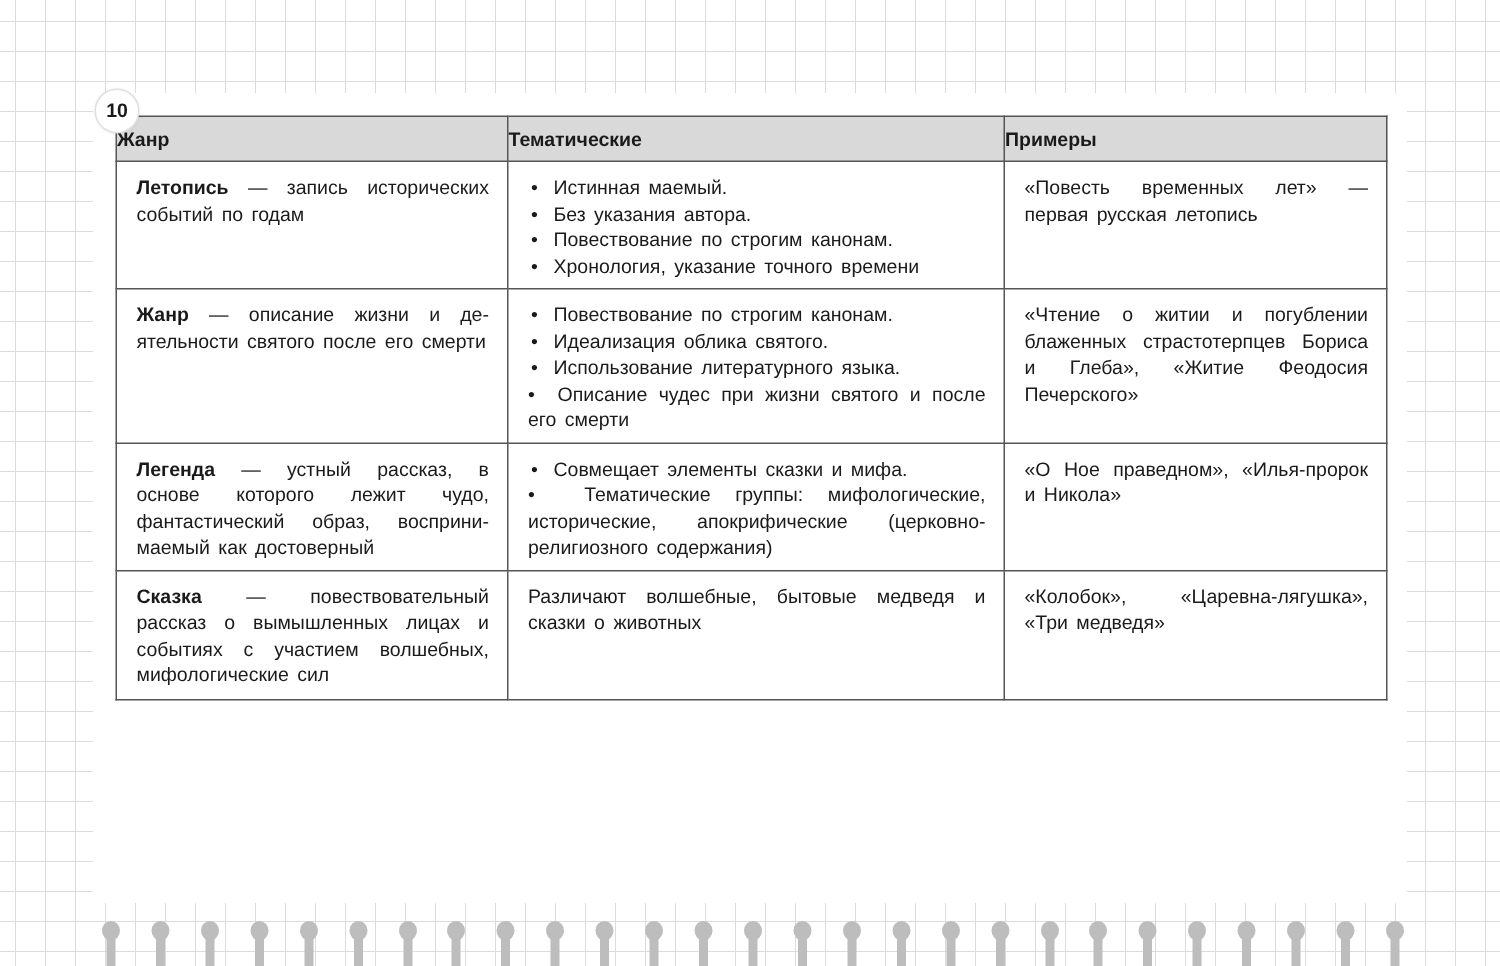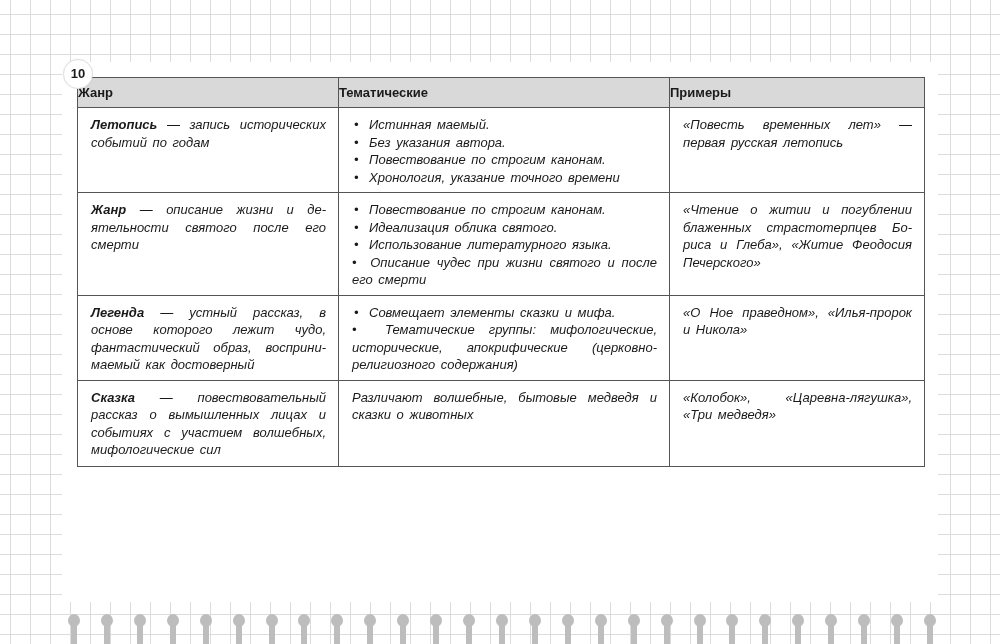--- a/index.html
+++ b/index.html
@@ -33,21 +33,21 @@
   table.genres th, table.genres td {
     border: 1.5px solid #555;
     vertical-align: top;
     font-size: 13px; line-height: 17.5px;
   }
   table.genres th {
     background: #d9d9d9; font-weight: bold; height: 29px; padding: 0;
     text-align: left; vertical-align: middle; font-size: 13px;
   }
   col.c1 { width: 261px; } col.c2 { width: 331px; } col.c3 { width: 255px; }
-  td { padding: 8px 12px 6px 13px; text-align: justify; word-spacing: 2px; font-style: italic; }
+  td { padding: 8px 12px 6px 13px; text-align: justify; word-spacing: 2px; }
   td.r1 { height: 68px; } td.r2 { height: 86px; } td.r3 { height: 69px; } td.r4 { height: 71px; }
   .term { font-weight: bold; }
   ul.feat { margin: 0; padding: 0; list-style: none; }
   ul.feat li { position: relative; padding-left: 17px; }
   ul.feat li::before { content: "•"; position: absolute; left: 2px; }
   ul.feat li.wrapfree { padding-left: 0; }
   ul.feat li.wrapfree::before { content: none; }
   .rings {
     position: absolute; left: 0; top: 602px; width: 1000px; height: 42px; z-index: 4;
   }

